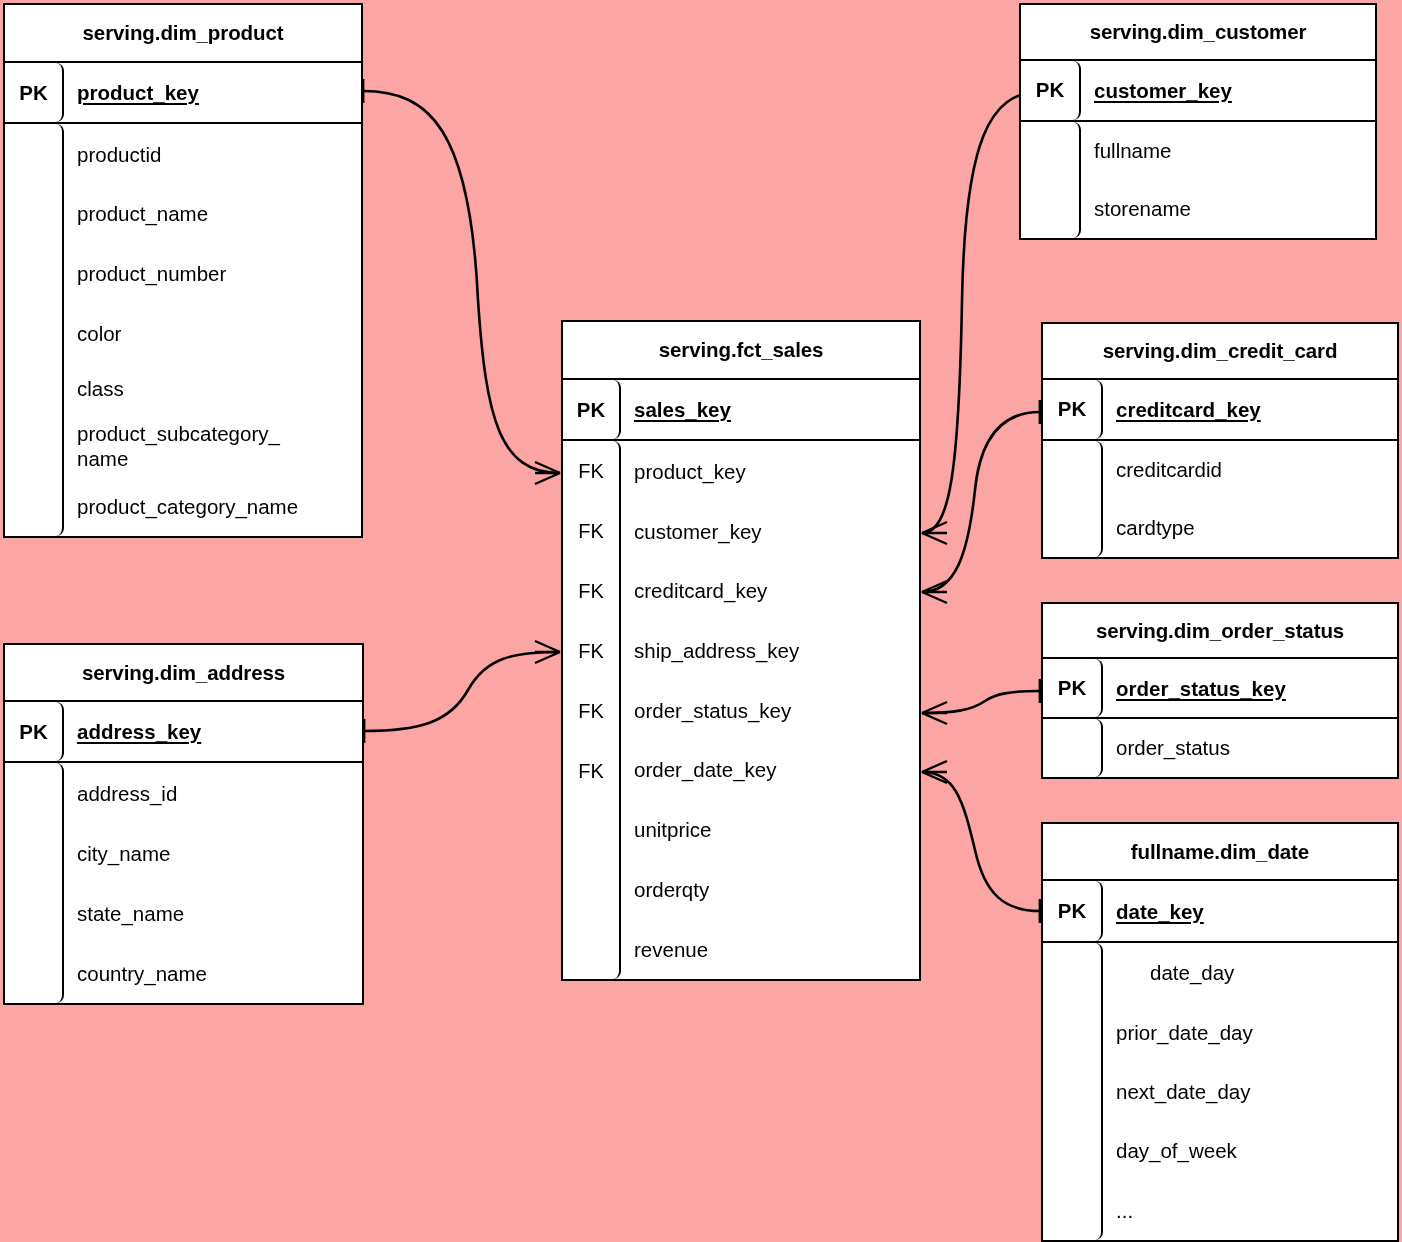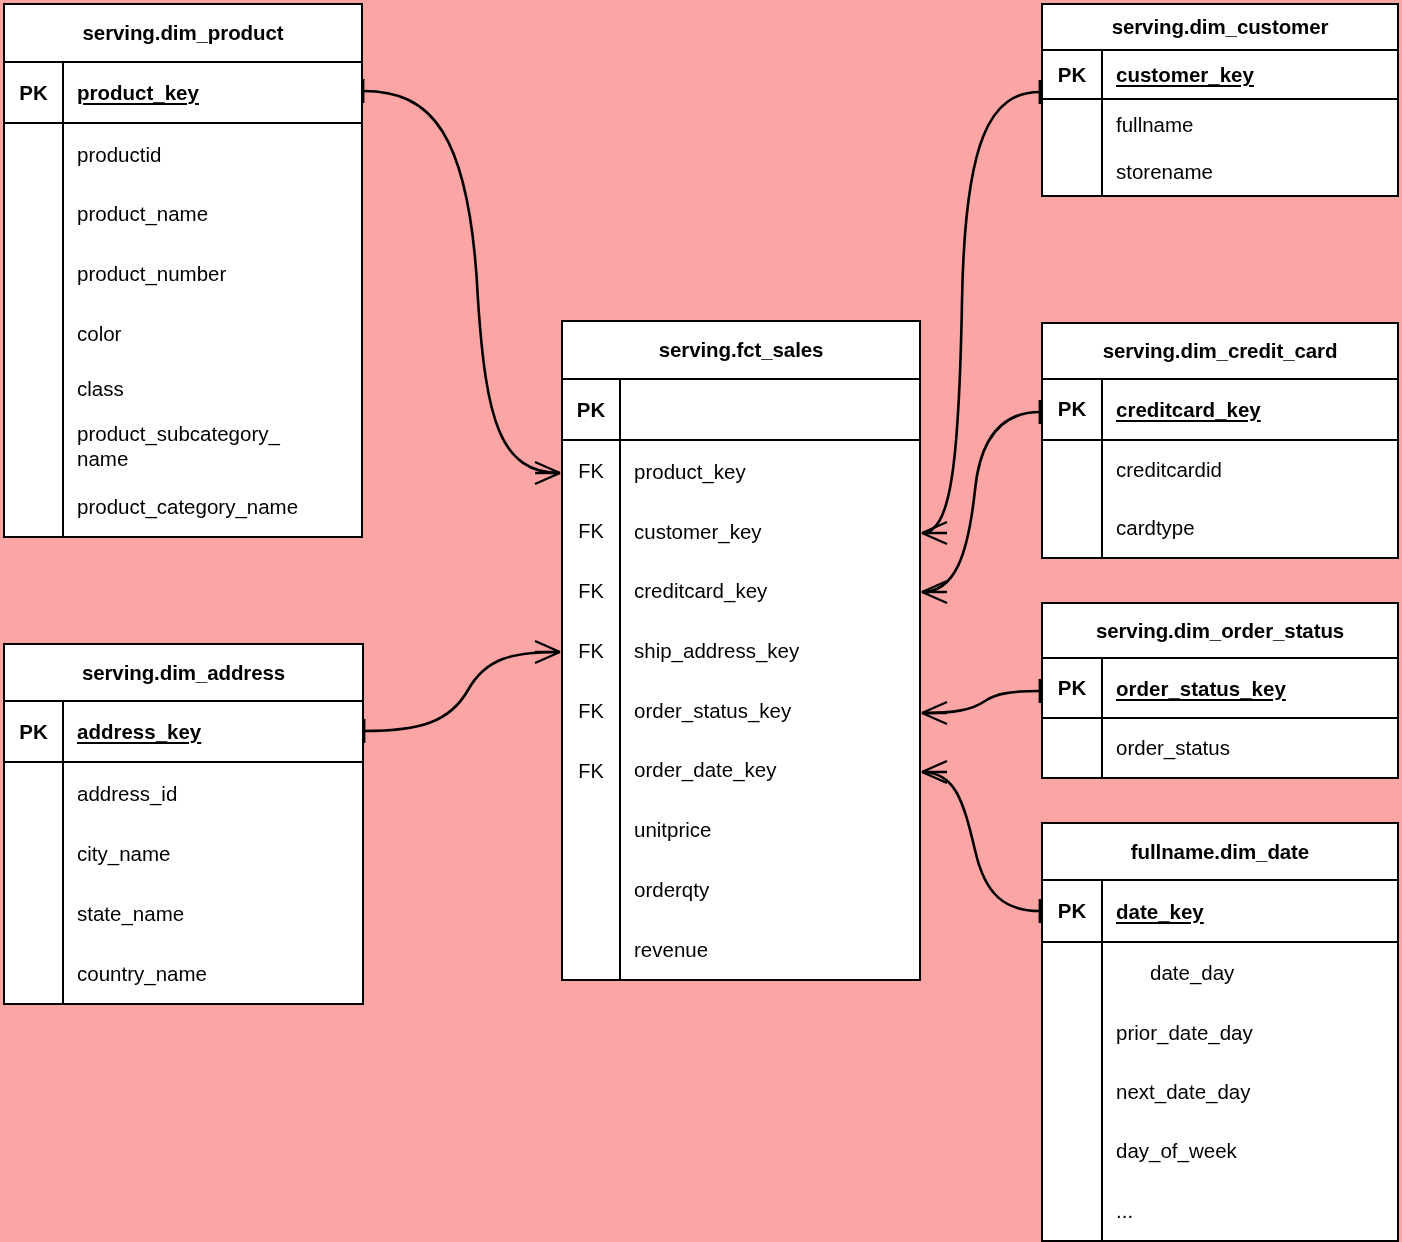--- a/index.html
+++ b/index.html
@@ -53,20 +53,21 @@
     display: flex;
     flex-direction: row;
     min-height: 0;
   }
   .keycol {
     box-sizing: border-box;
     border-right: 2.5px solid #000000;
     flex: 0 0 auto;
     display: flex;
     flex-direction: column;
+    border-radius: 8px;
   }
   .namecol {
     flex: 1 1 auto;
     display: flex;
     flex-direction: column;
     min-width: 0;
   }
   .keycell {
     font-size: 20px;
     color: #000000;
@@ -183,20 +184,23 @@
         <div class="namecell" style="height:60px;">country_name</div>
       </div>
     </div>
   </div>
 
   <div class="entity" style="left:561px; top:320px; width:360px; height:661px;">
     <div class="ent-title" style="height:58px;">serving.fct_sales</div>
     <div class="ent-pkrow" style="height:62px;">
       <div class="keycol" style="width:58px;">
         <div class="keycell pk" style="height:100%;">PK</div>
+      </div>
+      <div class="namecol">
+        <div class="namecell pk" style="height:100%;">sales_key</div>
       </div>
     </div>
     <div class="ent-body">
       <div class="keycol" style="width:58px;">
         <div class="keycell" style="height:60px;">FK</div>
         <div class="keycell" style="height:60px;">FK</div>
         <div class="keycell" style="height:60px;">FK</div>
         <div class="keycell" style="height:60px;">FK</div>
         <div class="keycell" style="height:60px;">FK</div>
         <div class="keycell" style="height:60px;">FK</div>
@@ -208,21 +212,21 @@
         <div class="namecell" style="height:60px;">ship_address_key</div>
         <div class="namecell" style="height:60px;">order_status_key</div>
         <div class="namecell" style="height:60px;">order_date_key</div>
         <div class="namecell" style="height:60px;">unitprice</div>
         <div class="namecell" style="height:60px;">orderqty</div>
         <div class="namecell" style="height:60px;">revenue</div>
       </div>
     </div>
   </div>
 
-  <div class="entity" style="left:1041px; top:3px; width:358px; height:194px;">
+  <div class="entity" style="left:1019px; top:3px; width:358px; height:237px;">
     <div class="ent-title" style="height:58px;">serving.dim_customer</div>
     <div class="ent-pkrow" style="height:62px;">
       <div class="keycol" style="width:60px;">
         <div class="keycell pk" style="height:100%;">PK</div>
       </div>
       <div class="namecol">
         <div class="namecell pk" style="height:100%;">customer_key</div>
       </div>
     </div>
     <div class="ent-body">

